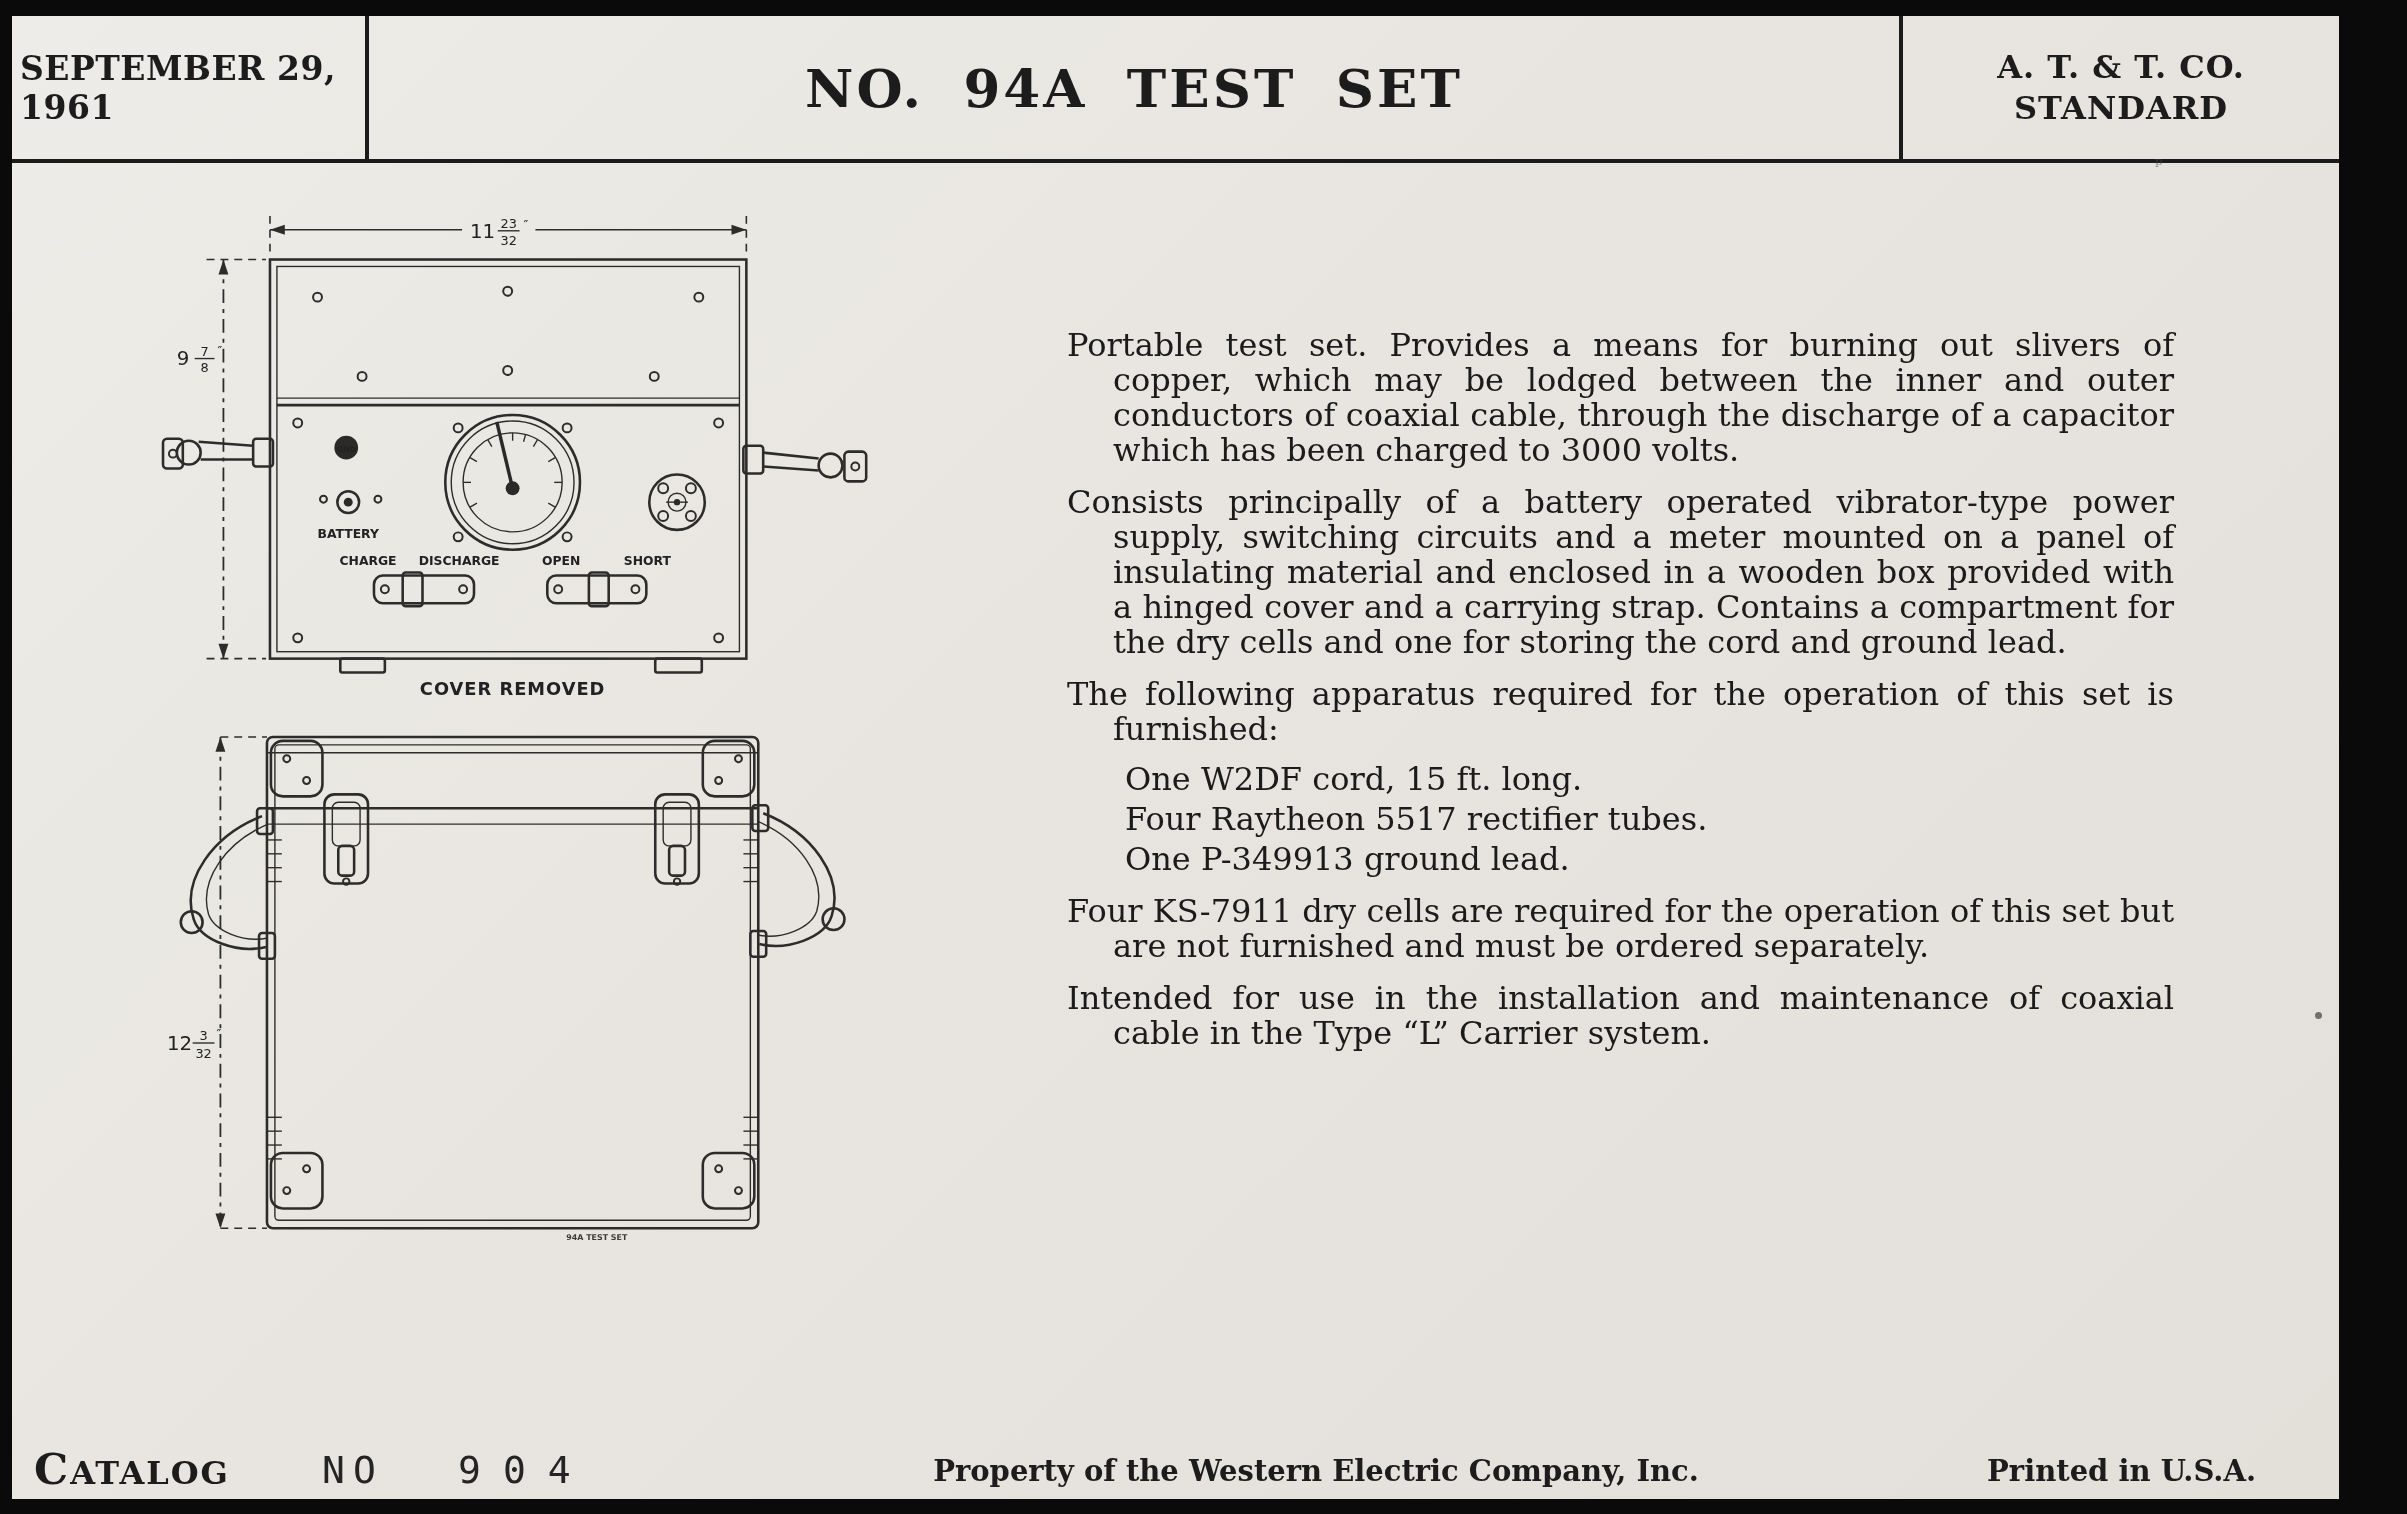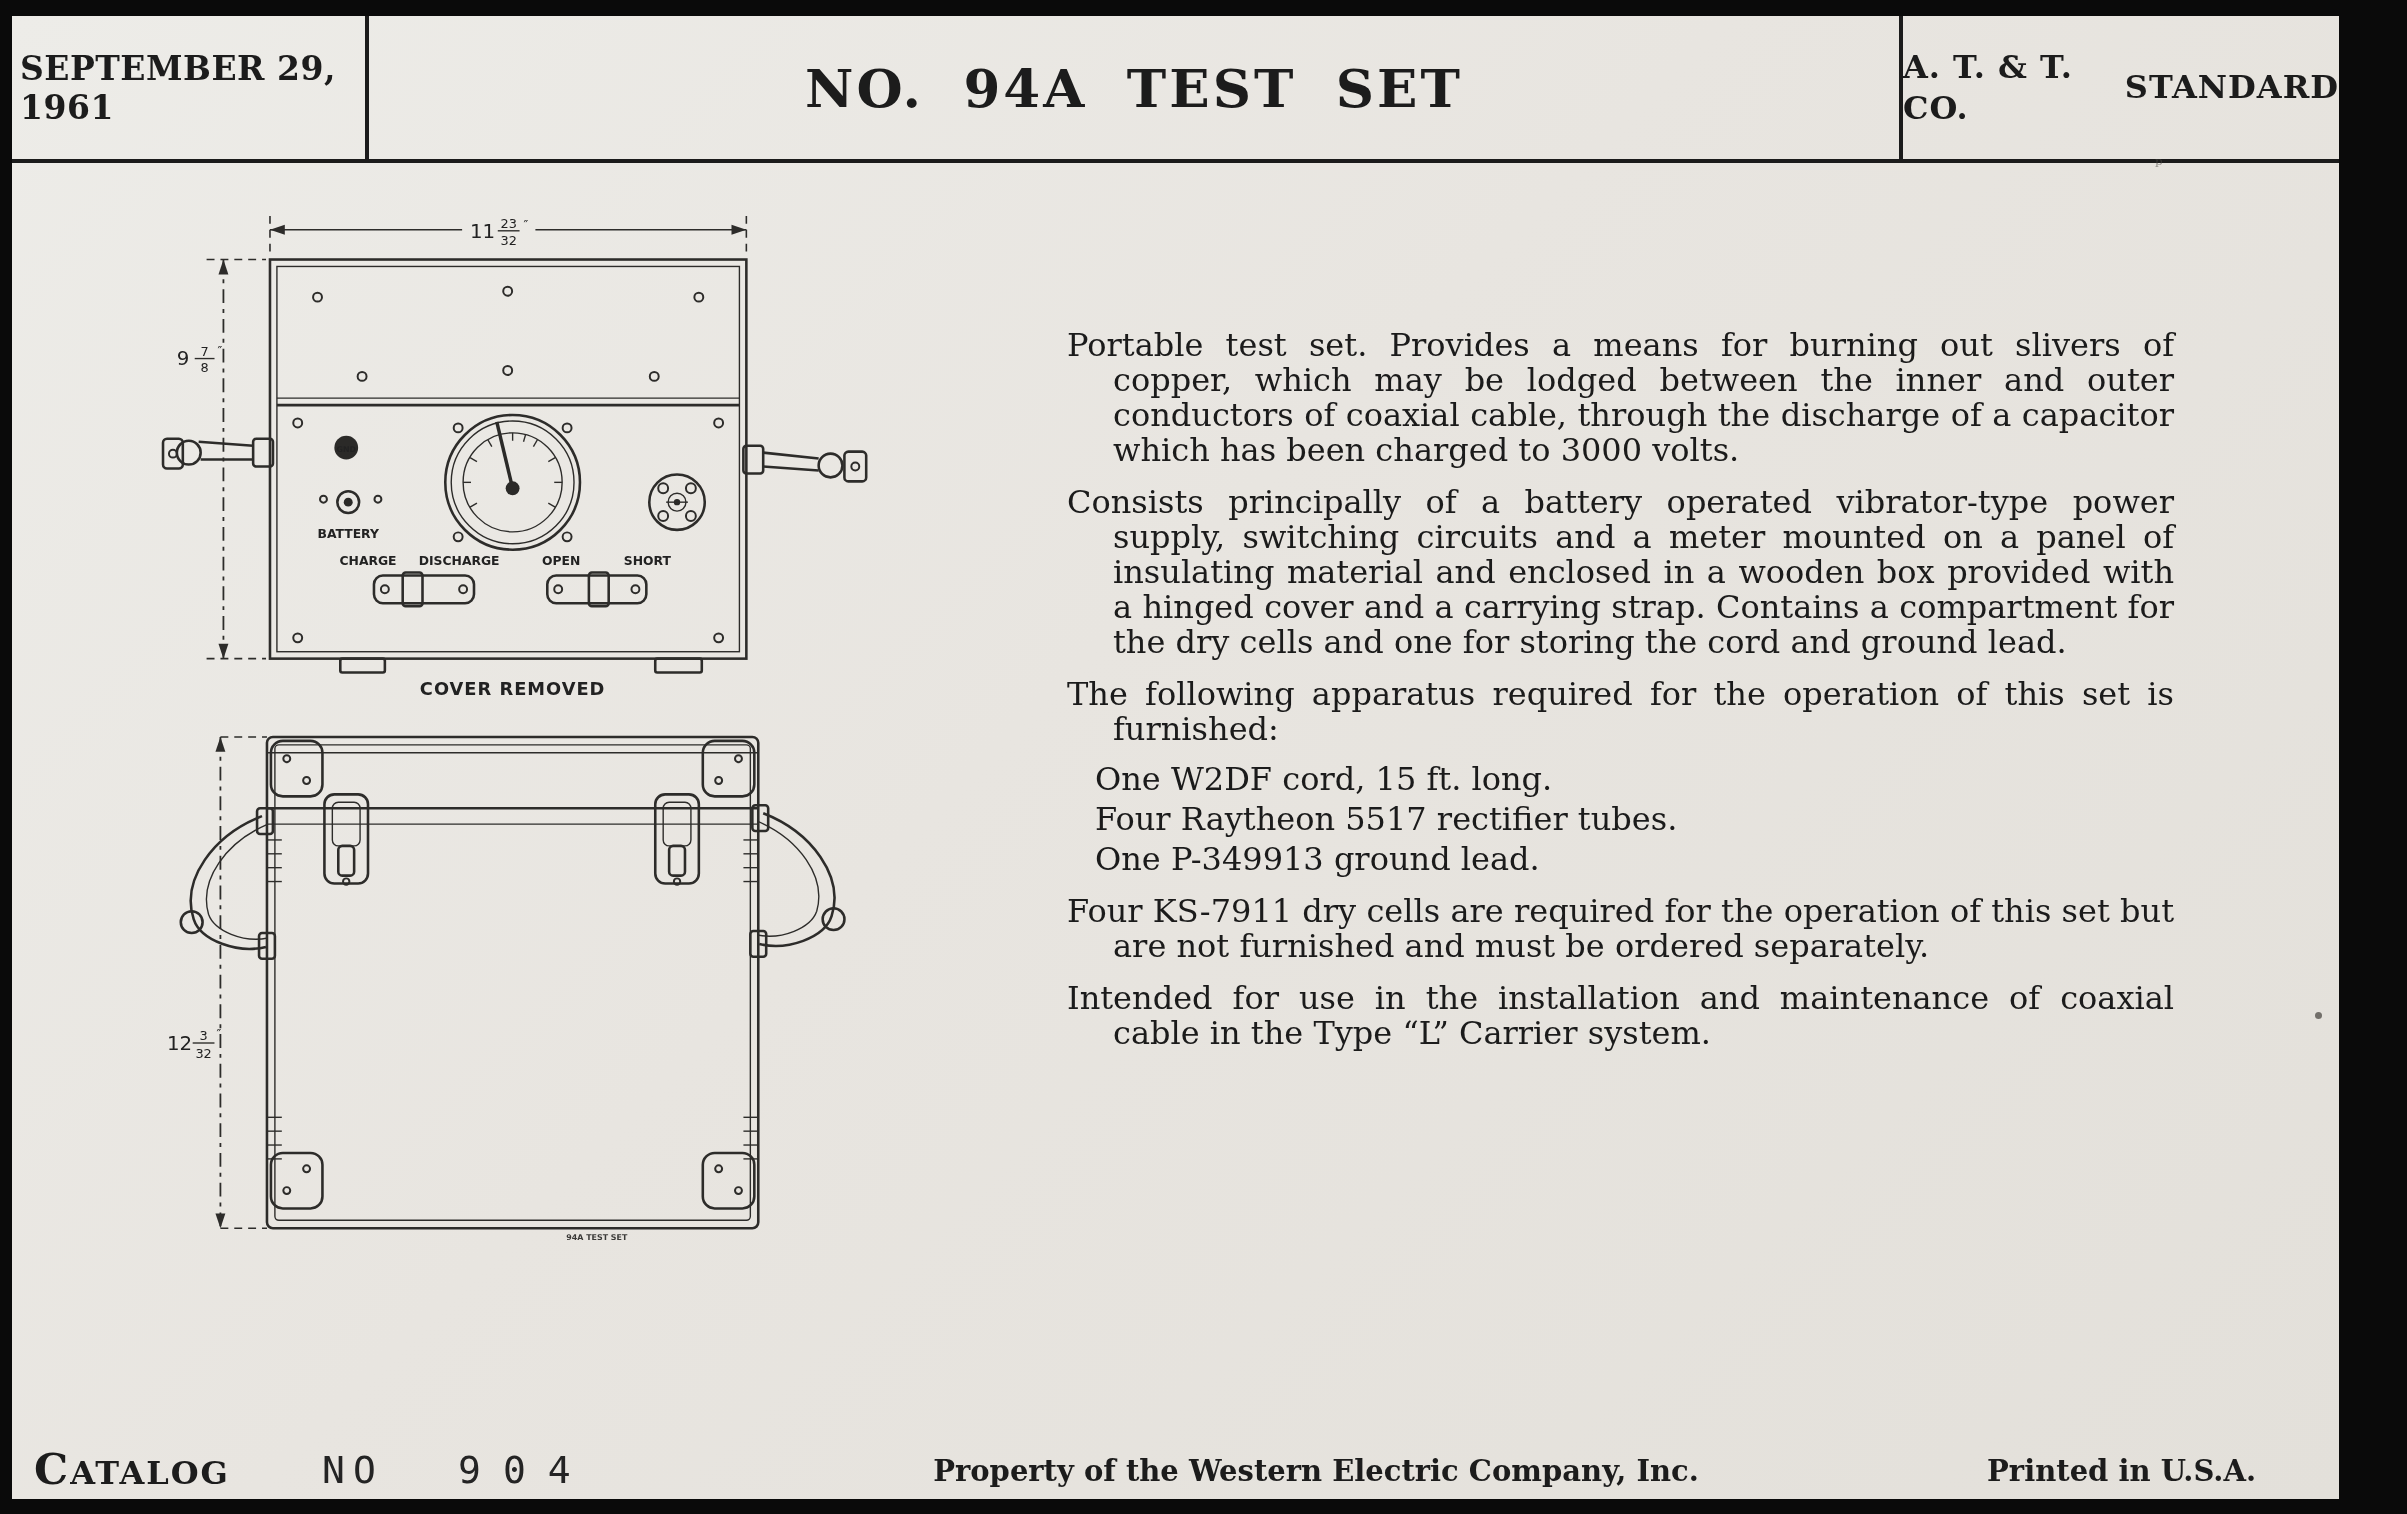--- a/index.html
+++ b/index.html
@@ -19,30 +19,30 @@
     width:357px;border-right:4px solid #1b1b1b;box-sizing:border-box;
     display:flex;align-items:center;padding-left:8px;
     font-weight:bold;font-size:33px;letter-spacing:0.5px;
   }
   .hdr-center{
     flex:1;display:flex;align-items:center;justify-content:center;
     font-weight:bold;font-size:53px;letter-spacing:3px;word-spacing:18px;
   }
   .hdr-right{
     width:440px;border-left:4px solid #1b1b1b;box-sizing:border-box;
-    display:flex;flex-direction:row;align-items:center;justify-content:center;
+    display:flex;flex-direction:column;align-items:center;justify-content:center;
     font-weight:bold;font-size:32px;line-height:41px;letter-spacing:1px;
   }
   
   .bodycol{
     position:absolute;left:1055px;top:295px;width:1107px;
     font-size:32px;line-height:35px;text-align:justify;color:#1b1b1b;
   }
   .para{margin:17px 0 15px 0;padding-left:46px;text-indent:-46px;}
-  .items{margin:0 0 15px 28px;text-align:left;}
+  .items{margin:0 0 15px 58px;text-align:left;}
   .item{margin:5px 0;}
   
   .fig{position:absolute;}
   .fig-top{left:147px;top:194px;}
   .fig-bottom{left:147px;top:705px;}
   .ln{stroke:#2d2c2a;stroke-width:2.6;fill:none;}
   .thin{stroke:#2d2c2a;stroke-width:1.4;fill:none;}
   .dash{stroke:#2d2c2a;stroke-width:1.6;fill:none;stroke-dasharray:8 6;}
   .dimln{stroke:#2d2c2a;stroke-width:1.8;fill:none;stroke-dasharray:14 6 4 6;}
   .arrow{fill:#2d2c2a;stroke:none;}

